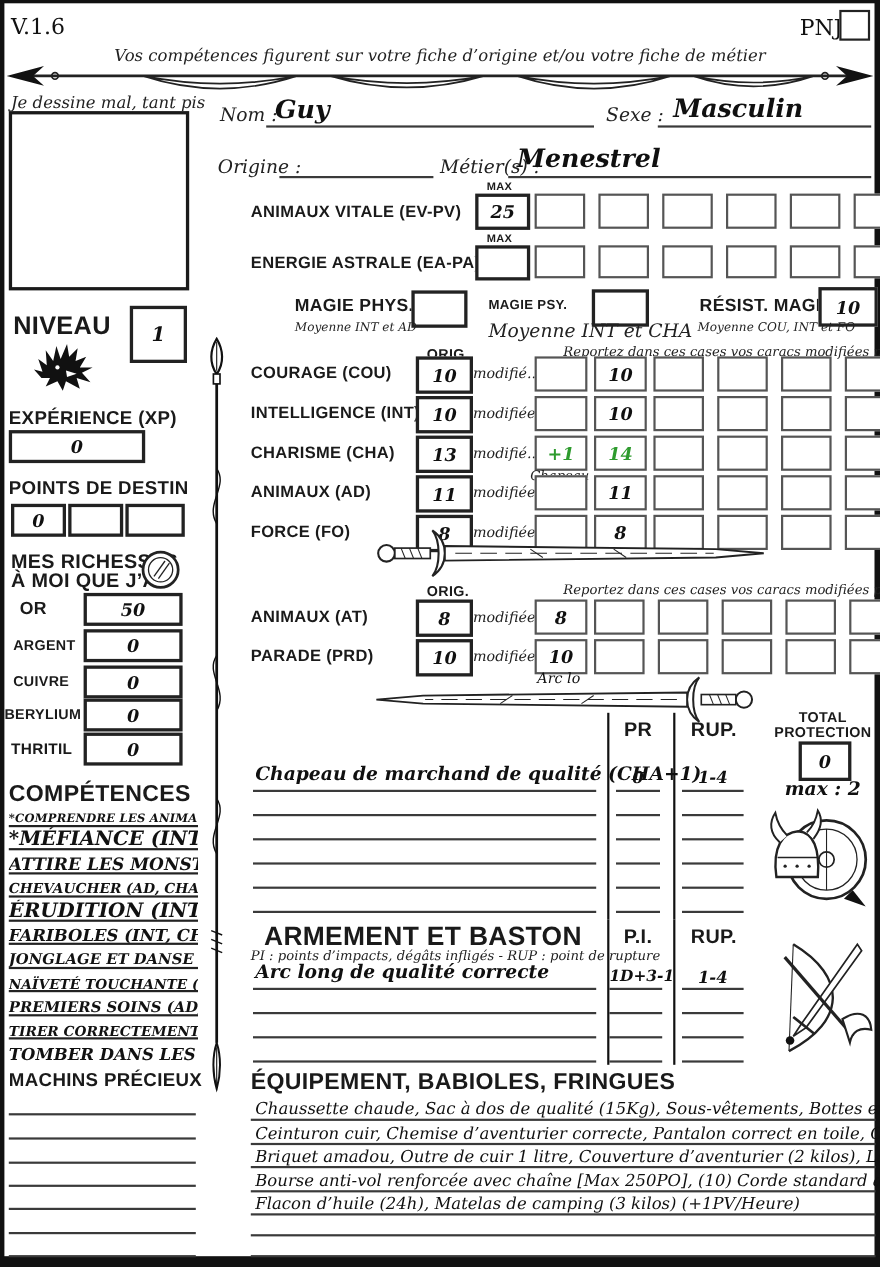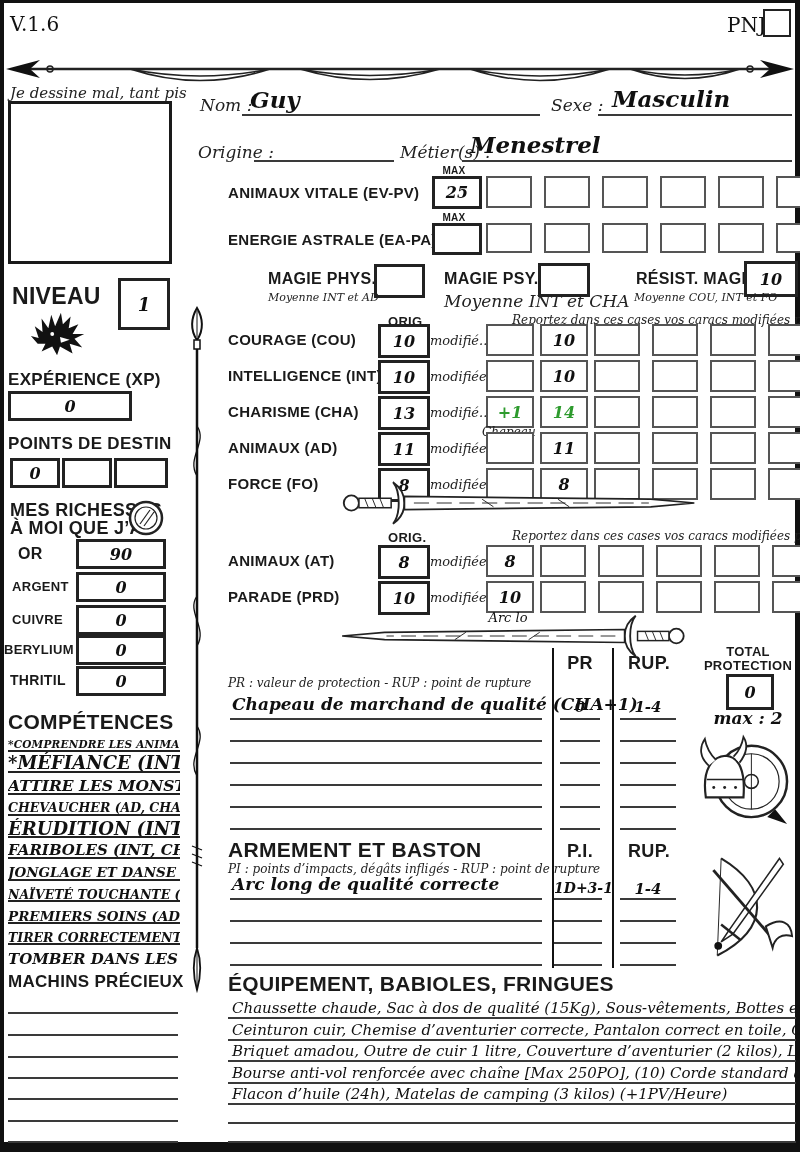--- a/index.html
+++ b/index.html
@@ -29,20 +29,21 @@
 <div class="page">
 
   <div class="abs" style="left:0;top:0;width:4px;height:1152px;background:#111;"></div>
   <div class="abs" style="left:0;top:0;width:800px;height:3px;background:#111;"></div>
   <div class="abs" style="left:795px;top:0;width:5px;height:1152px;background:#111;"></div>
   <div class="abs" style="left:0;top:1142px;width:800px;height:10px;background:#111;"></div>
 
   <div class="ser" style="left:10px;top:12px;font-size:20px;">V.1.6</div>
   <div class="ser" style="left:727px;top:13px;font-size:20px;">PNJ</div>
   <div class="abs" style="left:763px;top:9px;width:24px;height:24px;border:2.5px solid #222;background:#fff;"></div>
+  <div class="cal ctr" style="left:0;top:41px;width:800px;font-size:15px;">Vos compétences figurent sur votre fiche d’origine et/ou votre fiche de métier</div>
 
   <div class="abs" style="left:0;top:56px;width:800px;height:30px;">
     <svg width="800" height="30" viewBox="0 0 800 30">
       <line x1="30" y1="13" x2="770" y2="13" stroke="#222" stroke-width="2.5"></line>
       <path d="M6,13 L40,4 L30,13 L40,22 Z" fill="#111"></path>
       <path d="M794,13 L760,4 L770,13 L760,22 Z" fill="#111"></path>
       <circle cx="50" cy="13" r="3" fill="none" stroke="#222" stroke-width="1.5"></circle>
       <circle cx="750" cy="13" r="3" fill="none" stroke="#222" stroke-width="1.5"></circle>
       <path d="M130,13 Q200,36 270,13 Q200,27 130,13 Z" fill="#fff" stroke="#222" stroke-width="1.5"></path>
       <path d="M300,13 Q370,34 440,13 Q370,26 300,13 Z" fill="#fff" stroke="#222" stroke-width="1.5"></path>
@@ -88,21 +89,21 @@
       <div class="cell" style="height:26px;"></div>
       <div class="cell" style="height:26px;"></div>
       <div class="cell" style="height:26px;"></div>
       <div class="cell" style="height:26px;"></div>
   </div>
 
   <div class="lbl" style="left:268px;top:270px;font-size:16px;">MAGIE PHYS.</div>
   <div class="bx bx2" style="left:374px;top:264px;width:45px;height:28px;"></div>
   <div class="cal" style="left:268px;top:291px;font-size:11px;">Moyenne INT et AD</div>
 
-  <div class="lbl" style="left:444px;top:270px;font-size:16px;">MAGIE PSY.</div>
+  <div class="lbl" style="left:444px;top:270px;font-size:12px;">MAGIE PSY.</div>
   <div class="bx bx2" style="left:538px;top:263px;width:46px;height:28px;"></div>
   <div class="cal" style="left:444px;top:291px;font-size:17px;">Moyenne INT et CHA</div>
 
   <div class="lbl" style="left:636px;top:270px;font-size:16px;">RÉSIST. MAGIE</div>
   <div class="bx bx2" style="left:744px;top:261px;width:48px;height:30px;">10</div>
   <div class="cal" style="left:634px;top:291px;font-size:11px;">Moyenne COU, INT et FO</div>
 
   <div class="lbl" style="left:388px;top:314px;font-size:13px;">ORIG.</div>
   <div class="cal" style="left:512px;top:313px;font-size:12px;">Reportez dans ces cases vos caracs modifiées par le matériel</div>
 
@@ -218,21 +219,20 @@
       <line x1="342" y1="21" x2="346" y2="31" stroke="#222" stroke-width="1"></line>
       <line x1="350" y1="21" x2="354" y2="31" stroke="#222" stroke-width="1"></line>
       <path d="M324,4 C308,15 308,37 324,48 C316,38 316,14 324,4 Z" fill="#fff" stroke="#222" stroke-width="2"></path>
       <path d="M312,19 L52,22 L6,26 L52,30 L312,33 Z" fill="#fff" stroke="#222" stroke-width="1.8"></path>
       <line x1="302" y1="26" x2="54" y2="26" stroke="#222" stroke-width="1" stroke-dasharray="16 8"></line>
       <line x1="220" y1="22" x2="208" y2="30" stroke="#222" stroke-width="1"></line>
       <line x1="140" y1="22" x2="128" y2="30" stroke="#222" stroke-width="1"></line>
     </svg>
   </div>
 
-  <div class="cal" style="left:228px;top:676px;font-size:12px;">PR : valeur de protection - RUP : point de rupture</div>
   <div class="vline" style="left:552px;top:648px;height:188px;"></div>
   <div class="vline" style="left:612px;top:648px;height:188px;"></div>
   <div class="lbl ctr" style="left:556px;top:653px;width:48px;font-size:18px;">PR</div>
   <div class="lbl ctr" style="left:618px;top:653px;width:62px;font-size:18px;">RUP.</div>
 
   <div class="hw" style="left:232px;top:694px;font-size:17px;">Chapeau de marchand de qualité (CHA+1)</div>
   <div class="ul" style="left:230px;top:694px;width:312px;height:24px;"></div>
   <div class="hw ctr" style="left:560px;top:698px;width:40px;font-size:15px;">0</div>
   <div class="ul" style="left:560px;top:694px;width:40px;height:24px;"></div>
   <div class="hw ctr" style="left:620px;top:698px;width:56px;font-size:15px;">1-4</div>
@@ -268,21 +268,21 @@
       <path d="M18,72 C14,44 24,31 38,30 C52,31 58,46 56,72 Z" fill="#fff" stroke="#222" stroke-width="2.2"></path>
       <path d="M21,40 C12,32 11,22 17,13 C19,24 24,30 28,34" fill="#fff" stroke="#222" stroke-width="1.8"></path>
       <path d="M52,37 C59,28 61,19 56,11 C54,22 50,27 46,31" fill="#fff" stroke="#222" stroke-width="1.8"></path>
       <line x1="19" y1="54" x2="56" y2="54" stroke="#222" stroke-width="1.4"></line>
       <circle cx="26" cy="62" r="1.5" fill="#222"></circle>
         <circle cx="37" cy="62" r="1.5" fill="#222"></circle>
         <circle cx="48" cy="62" r="1.5" fill="#222"></circle>
     </svg>
   </div>
 
-  <div class="lbl" style="left:228px;top:838px;font-size:21px;">ARMEMENT ET BASTON</div>
+  <div class="lbl" style="left:240px;top:838px;font-size:24px;">ARMEMENT ET BASTON</div>
   <div class="cal" style="left:228px;top:862px;font-size:12px;">PI : points d’impacts, dégâts infligés - RUP : point de rupture</div>
   <div class="vline" style="left:552px;top:836px;height:132px;"></div>
   <div class="vline" style="left:612px;top:836px;height:132px;"></div>
   <div class="lbl ctr" style="left:554px;top:841px;width:52px;font-size:18px;">P.I.</div>
   <div class="lbl ctr" style="left:618px;top:841px;width:62px;font-size:18px;">RUP.</div>
 
   <div class="hw" style="left:232px;top:874px;font-size:17px;">Arc long de qualité correcte</div>
   <div class="ul" style="left:230px;top:874px;width:312px;height:24px;"></div>
   <div class="hw ctr" style="left:554px;top:880px;width:48px;font-size:14px;">1D+3-1</div>
   <div class="ul" style="left:554px;top:874px;width:48px;height:24px;"></div>
@@ -348,21 +348,21 @@
   <div class="abs" style="left:126px;top:498px;width:40px;height:40px;">
     <svg width="40" height="40" viewBox="0 0 40 40">
       <circle cx="20" cy="20" r="16" fill="#fff" stroke="#222" stroke-width="2.5"></circle>
       <circle cx="20" cy="20" r="11" fill="none" stroke="#222" stroke-width="1.2"></circle>
       <line x1="14" y1="26" x2="24" y2="12" stroke="#222" stroke-width="1.2"></line>
       <line x1="18" y1="28" x2="28" y2="14" stroke="#222" stroke-width="1.2"></line>
     </svg>
   </div>
 
   <div class="lbl" style="left:18px;top:545px;font-size:16px;">OR</div>
-  <div class="bx bx2" style="left:76px;top:539px;width:84px;height:24px;">90</div>
+  <div class="bx bx2" style="left:76px;top:539px;width:84px;height:24px;">50</div>
   <div class="lbl" style="left:12px;top:579px;font-size:13px;">ARGENT</div>
   <div class="bx bx2" style="left:76px;top:572px;width:84px;height:24px;">0</div>
   <div class="lbl" style="left:12px;top:612px;font-size:13px;">CUIVRE</div>
   <div class="bx bx2" style="left:76px;top:605px;width:84px;height:24px;">0</div>
   <div class="lbl" style="left:4px;top:642px;font-size:13px;">BERYLIUM</div>
   <div class="bx bx2" style="left:76px;top:635px;width:84px;height:24px;">0</div>
   <div class="lbl" style="left:10px;top:672px;font-size:14px;">THRITIL</div>
   <div class="bx bx2" style="left:76px;top:666px;width:84px;height:24px;">0</div>
 
   <div class="lbl" style="left:8px;top:710px;font-size:21px;">COMPÉTENCES</div>

